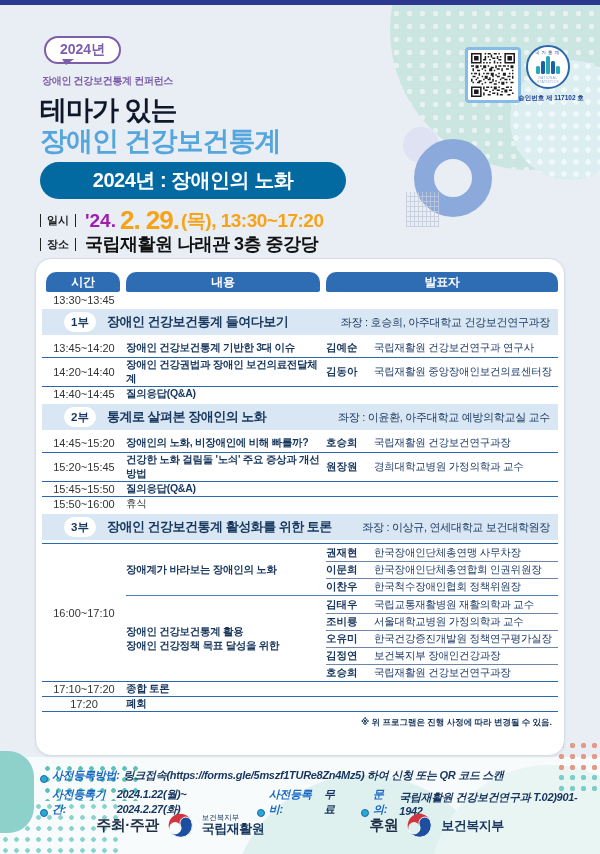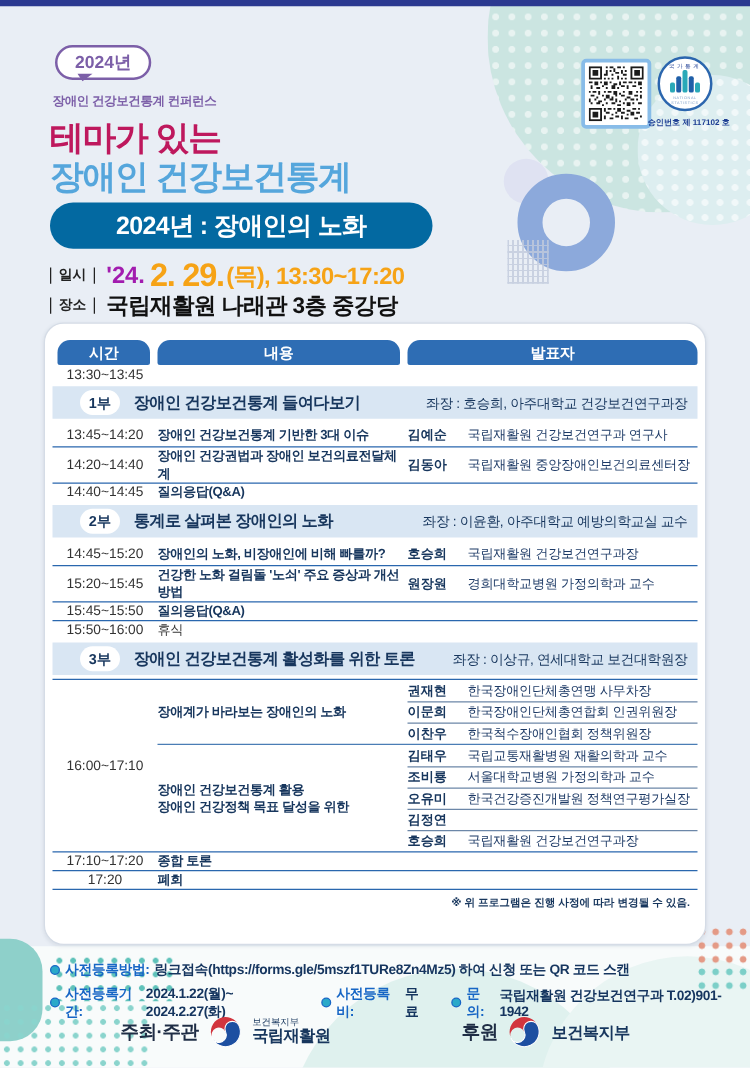--- a/index.html
+++ b/index.html
@@ -48,21 +48,21 @@
   .bubble {
     position:absolute; left:44px; top:36px; z-index:2;
     background:#fff; border:2.5px solid #7C5FA8; border-radius:18px;
     color:#7C5FA8; font-weight:800; font-size:14px; padding:3px 14px;
   }
   .bubble::after {
     content:""; position:absolute; left:16px; bottom:-9px;
     border:6px solid transparent; border-top-color:#7C5FA8; border-left-width:4px; border-right-width:8px;
   }
   .conf-subtitle { position:absolute; left:42px; top:74px; z-index:2; color:#7C5FA8; font-weight:800; font-size:10px; letter-spacing:-.3px; }
-  .title1 { position:absolute; left:40px; top:92px; z-index:2; color:#be185d; font-weight:800; font-size:27px; letter-spacing:-1px; }
+  .title1 { position:absolute; left:40px; top:92px; z-index:2; color:#0f172a; font-weight:800; font-size:27px; letter-spacing:-1px; }
   .title2 { position:absolute; left:40px; top:123px; z-index:2; color:#55A6DC; font-weight:800; font-size:27px; letter-spacing:-1px; }
   .theme-badge {
     position:absolute; left:40px; top:162px; z-index:2; width:306px;
     background:#0369a1; color:#fff; font-weight:800; font-size:20px; letter-spacing:-.5px;
     text-align:center; border-radius:22px; padding:5px 0;
   }
   .qr-wrap {
     position:absolute; left:465px; top:47px; z-index:2; width:56px; height:56px;
     background:#fff; border:3px solid #88BCE8; border-radius:4px;
     display:flex; align-items:center; justify-content:center;
@@ -142,21 +142,21 @@
   .disc-sub + .disc-sub { border-top:1px solid #4A7DB5; }
   .topic { width:200px; display:flex; flex-direction:column; justify-content:center; font-weight:800; color:#17365D; font-size:10.5px; letter-spacing:-.3px; flex:none; }
   .panel { flex:1; }
   .panel .pr { height:17px; }
 
   .note { text-align:right; font-size:8.5px; font-weight:700; color:#17365D; margin-top:5px; padding-right:6px; }
   .endline { border-top:1.8px solid #2A67AE; }
 
   
   .reg { position:absolute; left:40px; top:768px; width:540px; z-index:2; }
-  .reg-line { display:flex; align-items:center; margin-bottom:4px; }
+  .reg-line { display:flex; align-items:flex-end; margin-bottom:4px;font-style:italic; }
   .bullet { width:8px; height:8px; border-radius:50%; background:#2AA9C9; border:1.5px solid #1766C5; margin-right:4px; flex:none; }
   .rlabel { color:#1766C5; font-weight:800; font-size:11px; margin-right:4px; letter-spacing:-.3px; }
   .rtext { color:#15355F; font-weight:700; font-size:11px; letter-spacing:-.3px; }
   .gap { width:18px; flex:none; }
 
   
   .footer { position:absolute; left:0; top:812px; width:600px; display:flex; justify-content:center; gap:105px; z-index:2; align-items:center; }
   .fgroup { display:flex; align-items:center; gap:8px; }
   .flabel { font-size:15px; font-weight:800; color:#1F2D45; letter-spacing:-.5px; }
   .org2 { display:flex; flex-direction:column; line-height:1.1; }
@@ -330,20 +330,21 @@
           <div class="pr">
             <span class="cn">조비룡</span>
             <span class="cp">서울대학교병원 가정의학과 교수</span>
           </div>
           <div class="pr">
             <span class="cn">오유미</span>
             <span class="cp">한국건강증진개발원 정책연구평가실장</span>
           </div>
           <div class="pr">
             <span class="cn">김정연</span>
+            <span class="cp">보건복지부 장애인건강과장</span>
           </div>
           <div class="pr">
             <span class="cn">호승희</span>
             <span class="cp">국립재활원 건강보건연구과장</span>
           </div>
         </div>
       </div>
     </div>
   </div>
 

